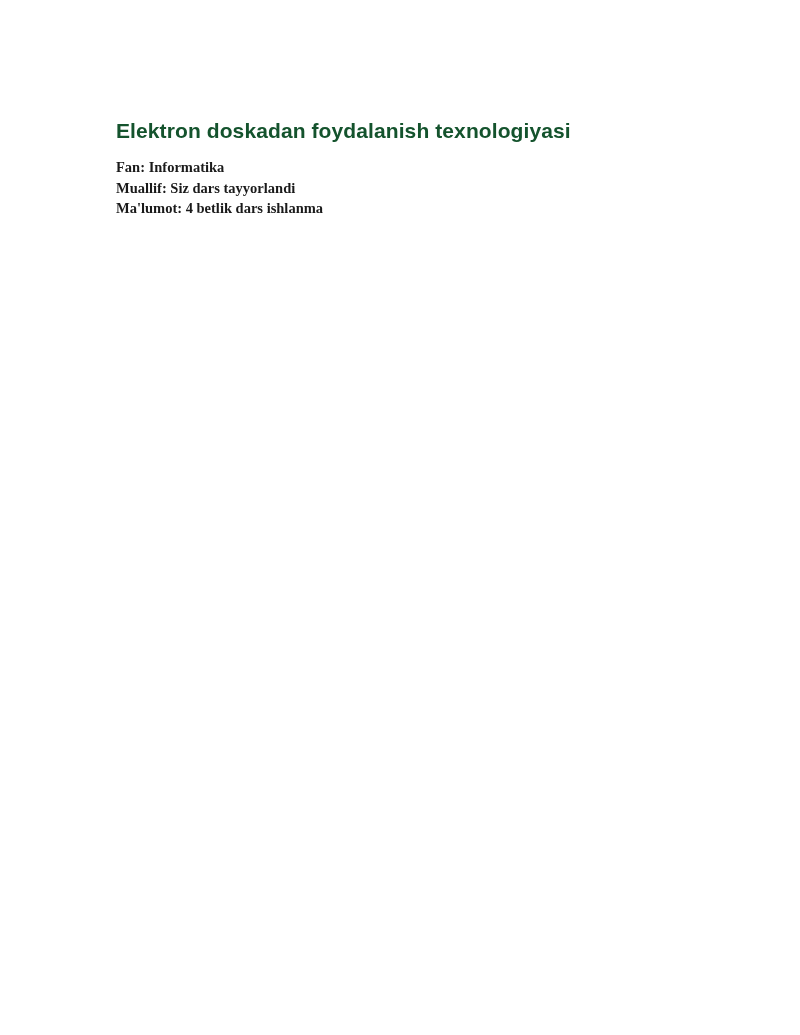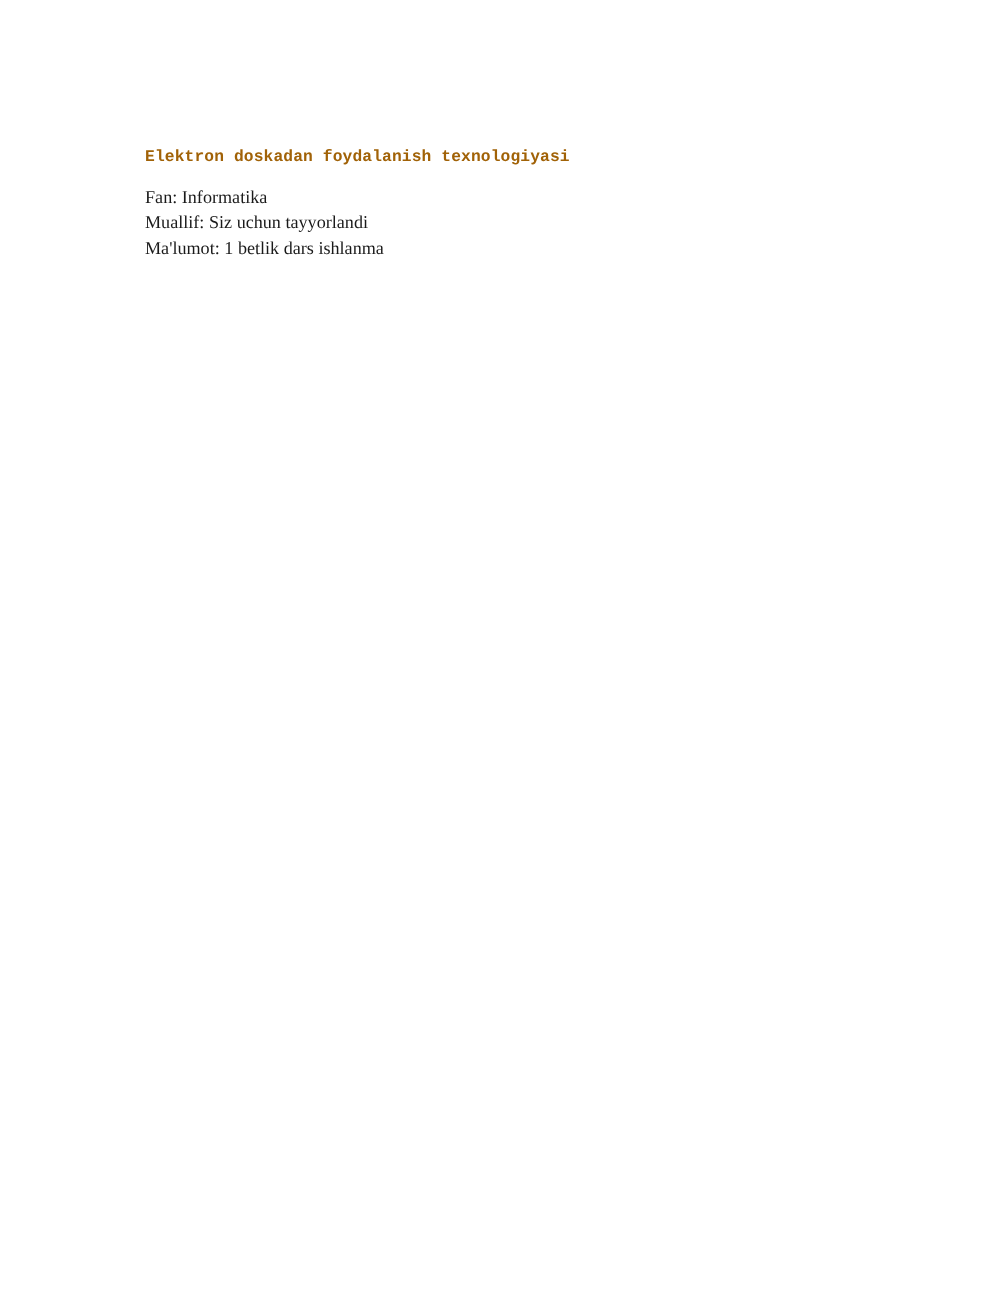--- a/index.html
+++ b/index.html
@@ -21,47 +21,48 @@
     background: #ffffff;
     box-sizing: border-box;
   }
   .content {
     position: absolute;
     left: 116px;
     top: 118px;
     width: 570px;
   }
   .doc-title {
-    font-family: Liberation Mono, monospace;
-    font-size: 13px;
+    font-family: Liberation Sans, sans-serif;
+    font-size: 21px;
     font-weight: bold;
-    color: #a16207;
+    color: #14532d;
     letter-spacing: 0.1px;
     margin: 0 0 14px 0;
     line-height: 1.2;
   }
   .meta-list {
     margin: 0;
     padding: 0;
     list-style: none;
+    font-weight: bold;
   }
   .meta-line {
     font-family: "Liberation Serif", serif;
     font-size: 14.5px;
     color: #1a1a1a;
     line-height: 1.42;
     margin: 0;
     white-space: nowrap;
   }
 </style>
 </head>
 <body>
 
 <div class="page">
   <div class="content">
     <h1 class="doc-title">Elektron doskadan foydalanish texnologiyasi</h1>
     <div class="meta-list">
       <p class="meta-line">Fan: Informatika</p>
-      <p class="meta-line">Muallif: Siz uchun tayyorlandi</p>
-      <p class="meta-line">Ma'lumot: 1 betlik dars ishlanma</p>
+      <p class="meta-line">Muallif: Siz dars tayyorlandi</p>
+      <p class="meta-line">Ma'lumot: 4 betlik dars ishlanma</p>
     </div>
   </div>
 </div>
 
 </body></html>

